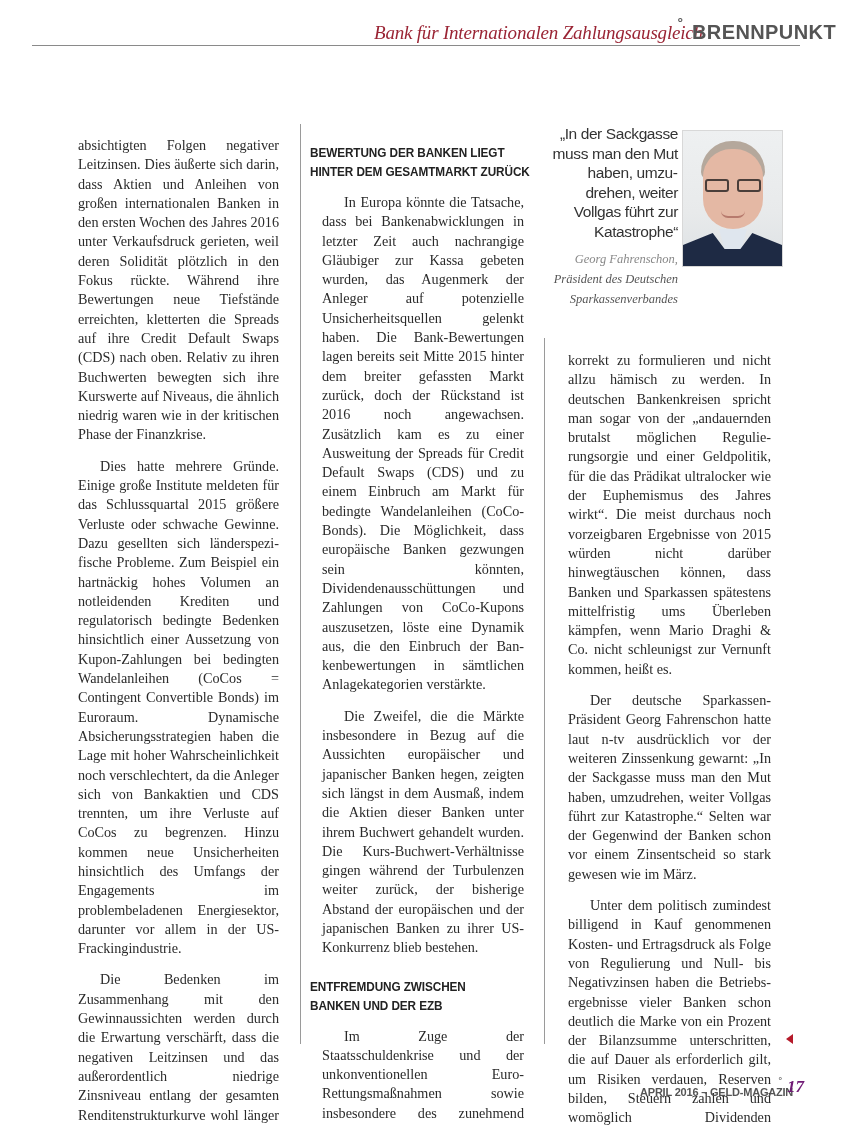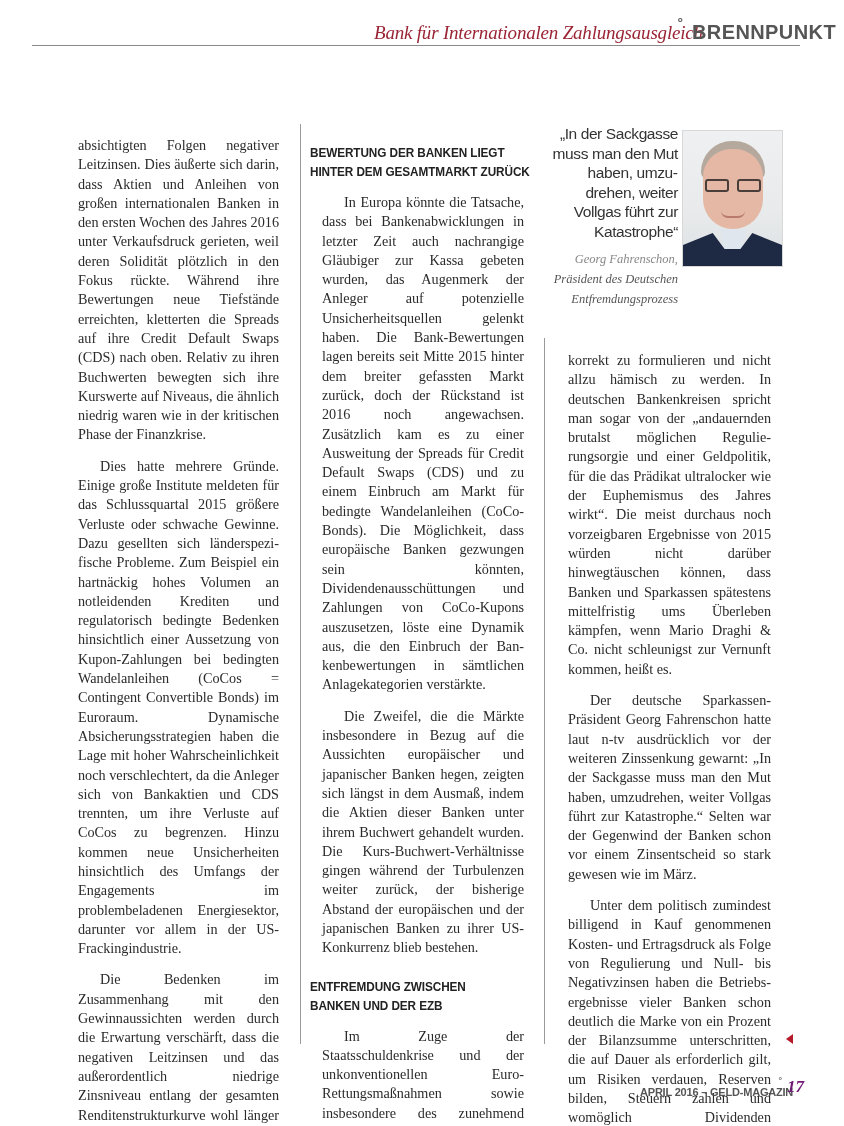--- a/index.html
+++ b/index.html
@@ -83,21 +83,21 @@
     <div>BANKEN UND DER EZB</div>
   </div>
   <p class="ind">Im Zuge der Staatsschuldenkrise und der unkonventionellen Euro-Rettungsmaß­nahmen sowie insbesondere des zuneh­mend bizarren Zinsregimes hatte bereits ein schleichender Entfremdungsprozess zwi­schen EZB und Banken eingesetzt. Kritik wird unverhohlen vorgetragen. Mitunter scheint es, als müssten sich Vertreter der Zunft sehr zusammenreißen, um ihr Ver­dikt über die EZB gerade noch politisch</p>
 </div>
 
 <div class="quote-block">
   <div class="quote-text">„In der Sack­gasse muss man den Mut haben, umzu­drehen, weiter Vollgas führt zur Katastrophe“</div>
   <div class="quote-attr">
     <div class="name">Georg Fahrenschon,</div>
     <div>Präsident des Deutschen</div>
-    <div>Entfremdungsprozess</div>
+    <div>Sparkassenverbandes</div>
   </div>
 </div>
 
 <div class="photo" title="Portrait of Georg Fahrenschon">
   <div class="hair"></div>
   <div class="face"></div>
   <div class="glasses">
       <span class="l"></span>
       <span class="r"></span>
     </div>

